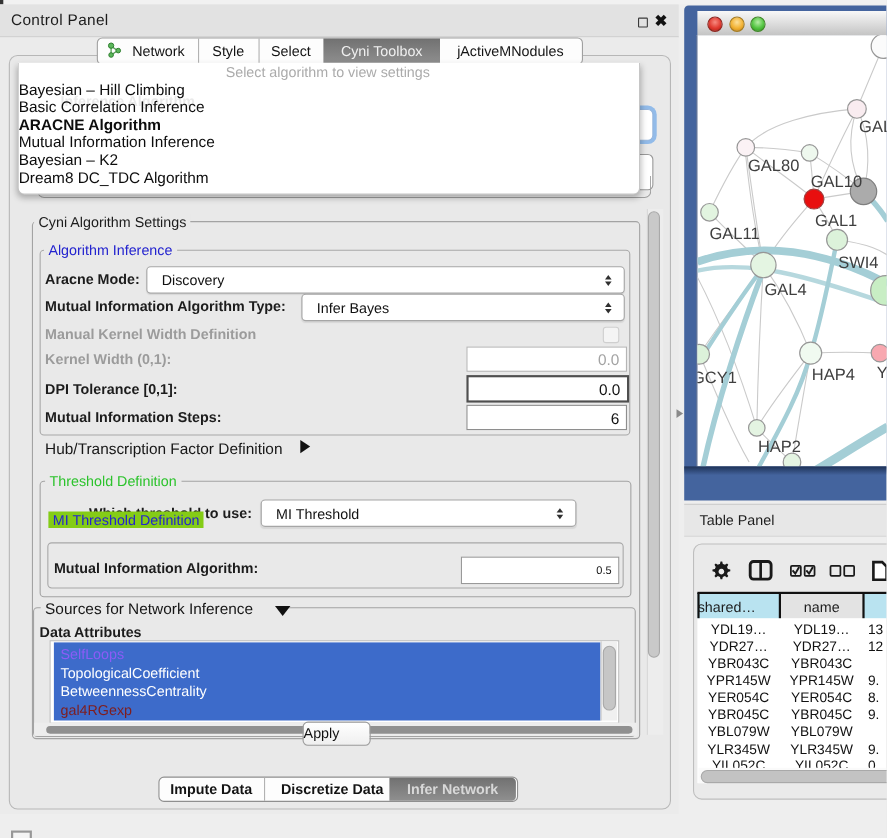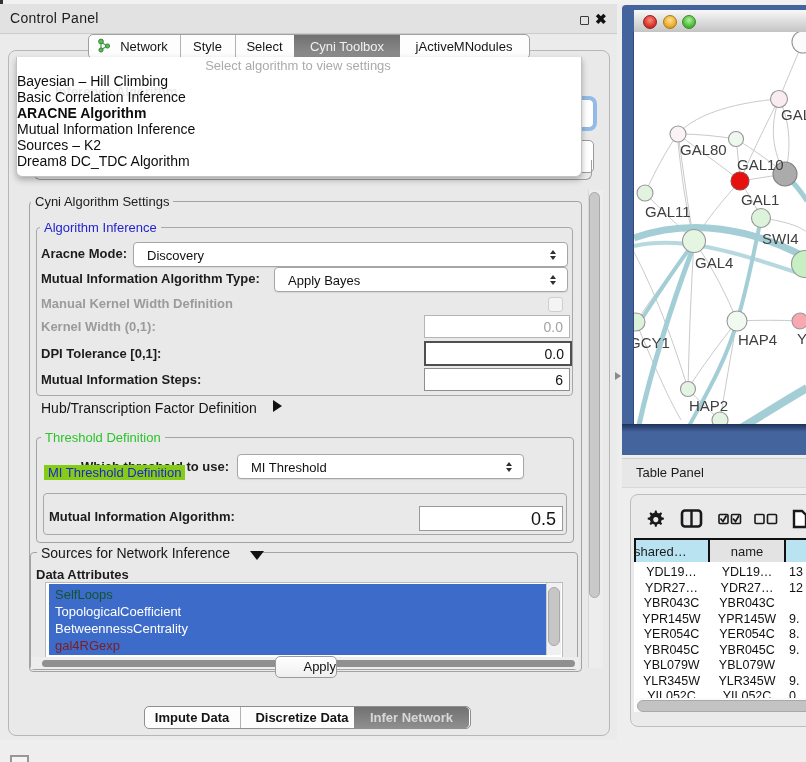--- a/index.html
+++ b/index.html
@@ -53,21 +53,21 @@
 <div class="a frame" style="left:36px;top:227px;width:535px;height:167px;border-color:#a8a8a8"></div>
 <div class="a ftit r13" style="left:40px;top:220px;color:#2323cf">Algorithm Inference</div>
 
 <div class="a b13" style="left:41px;top:246px">Aracne Mode:</div>
 <div class="combo" style="left:133px;top:242px;width:433px;height:23px">
     <span class="ct">Discovery</span>
     <span class="updn"></span>
   </div>
 <div class="a b13" style="left:41px;top:271px">Mutual Information Algorithm Type:</div>
 <div class="combo" style="left:274px;top:267px;width:292px;height:23px">
-    <span class="ct">Apply Bayes</span>
+    <span class="ct">Infer Bayes</span>
     <span class="updn"></span>
   </div>
 <div class="a b13 gray" style="left:41px;top:296px">Manual Kernel Width Definition</div>
 <div class="a" style="left:548px;top:297px;width:13px;height:13px;background:#f4f4f4;border:1px solid #cfcfcf;border-radius:3px"></div>
 <div class="a b13 gray" style="left:41px;top:319px">Kernel Width (0,1):</div>
 <div class="field" style="left:424px;top:315px;width:144px;height:21px;border:1px solid #b5b5b5">
     <span class="v" style="color:#a3a3a3">0.0</span>
   </div>
 <div class="a b13" style="left:41px;top:346px">DPI Tolerance [0,1]:</div>
 <div class="field" style="left:424px;top:341px;width:144px;height:21px;border:2px solid #4f4f4f">
@@ -85,40 +85,40 @@
 <div class="a ftit r13" style="left:41px;top:430px;color:#2cc32c">Threshold Definition</div>
 <div class="a b13" style="left:81px;top:459px">Which threshold to use:</div>
 <div class="combo" style="left:237px;top:454px;width:285px;height:23px">
     <span class="ct">MI Threshold</span>
     <span class="updn"></span>
   </div>
 <div class="a frame" style="left:43px;top:493px;width:522px;height:40px;border-color:#a8a8a8"></div>
 <div class="a ftit r13" style="left:44px;top:465px;color:#2323cf;background:#84cc16">MI Threshold Definition</div>
 <div class="a b13" style="left:49px;top:509px">Mutual Information Algorithm:</div>
 <div class="field" style="left:419px;top:506px;width:142px;height:23px;border:1px solid #999">
-    <span class="v" style="font-size:18px">0.5</span>
+    <span class="v" style="font-size:10px">0.5</span>
   </div>
 
 <div class="a frame" style="left:30px;top:552px;width:546px;height:116px"></div>
 <div class="a ftit r14" style="left:37px;top:545px;padding-right:24px">Sources for Network Inference</div>
 <div class="a" style="left:250px;top:551px;width:0;height:0;border-left:7px solid transparent;border-right:7px solid transparent;border-top:9px solid #111"></div>
 <div class="a b13" style="left:36px;top:567px">Data Attributes</div>
 <div class="a" style="left:45px;top:582px;width:516px;height:74px;background:#fff;border:1px solid #bbb"></div>
 <div class="a" style="left:49px;top:584px;width:497px;height:71px;background:#3d6bca"></div>
-<div class="a li" style="left:55px;top:587px;color:#14532d">SelfLoops</div>
+<div class="a li" style="left:55px;top:587px;color:#8b5cf6">SelfLoops</div>
 <div class="a li" style="left:55px;top:604px;color:#fff">TopologicalCoefficient</div>
 <div class="a li" style="left:55px;top:621px;color:#fff">BetweennessCentrality</div>
 <div class="a li" style="left:55px;top:638px;color:#7f1d1d">gal4RGexp</div>
 <div class="a" style="left:546px;top:583px;width:14px;height:72px;background:#f0f0f0;border-left:1px solid #ccc"></div>
 <div class="a" style="left:548px;top:587px;width:10px;height:57px;background:#c6c6c6;border:1px solid #a8a8a8;border-radius:6px"></div>
 
 <div class="a" style="left:31px;top:657px;width:548px;height:12px;background:#ededed"></div>
 <div class="a" style="left:42px;top:660px;width:533px;height:7px;background:#909090;border-radius:4px"></div>
 
-<div class="a" style="left:275px;top:656px;width:60px;height:20px;background:linear-gradient(#ffffff,#efefef);border:1px solid #9b9b9b;border-radius:5px;text-align:right;font:13px 'Liberation Sans',sans-serif;color:#111;line-height:20px">Apply</div>
+<div class="a" style="left:275px;top:656px;width:60px;height:20px;background:linear-gradient(#ffffff,#efefef);border:1px solid #9b9b9b;border-radius:5px;text-align:left;font:13px 'Liberation Sans',sans-serif;color:#111;line-height:20px">Apply</div>
 
 <div class="seg" style="left:144px;top:706px;width:325px;height:21px;border-color:#8f8f8f"></div>
 <div class="segsep" style="left:240px;top:707px;height:21px"></div>
 <div class="segtxt b13" style="left:144px;top:707px;width:96px;height:21px;font-weight:bold">Impute Data</div>
 <div class="segtxt b13" style="left:240px;top:707px;width:124px;height:21px;font-weight:bold">Discretize Data</div>
 <div class="a seldark" style="left:354px;top:707px;width:115px;height:21px;border-radius:0 4px 4px 0"></div>
 <div class="segtxt" style="left:354px;top:707px;width:115px;height:21px;color:#d8d8d8;font-weight:bold">Infer Network</div>
 
 <div class="a" style="left:10px;top:755px;width:15px;height:12px;background:#f4f4f4;border:2px solid #979797"></div>
 
@@ -138,21 +138,21 @@
 <circle cx="11.5" cy="8" r="2.1" fill="#5cb85c" stroke="#2e7d2e" stroke-width="0.9"></circle>
 </svg>
 
 <div class="a" style="left:16px;top:57px;width:564px;height:119px;background:#fff;border:1px solid #c2c2c2;border-top:none;border-radius:0 0 6px 6px;box-shadow:0 3px 6px rgba(0,0,0,0.28)"></div>
 <div class="a" style="left:16px;top:58px;width:564px;text-align:center;font:13px 'Liberation Sans',sans-serif;color:#ababab">Select algorithm to view settings</div>
 <div class="a" style="left:55px;top:84px;font:bold 13px 'Liberation Sans',sans-serif;color:rgba(110,110,110,0.15);white-space:nowrap">Inference Algorithm</div>
 <div class="pi" style="left:17px;top:73px">Bayesian – Hill Climbing</div>
 <div class="pi" style="left:17px;top:89px">Basic Correlation Inference</div>
 <div class="pi" style="left:17px;top:105px;font-weight:bold">ARACNE Algorithm</div>
 <div class="pi" style="left:17px;top:121px">Mutual Information Inference</div>
-<div class="pi" style="left:17px;top:137px">Sources – K2</div>
+<div class="pi" style="left:17px;top:137px">Bayesian – K2</div>
 <div class="pi" style="left:17px;top:153px">Dream8 DC_TDC Algorithm</div>
 
 <div class="a" style="left:615px;top:372px;width:0;height:0;border-top:4px solid transparent;border-bottom:4px solid transparent;border-left:6px solid #8a8a8a"></div>
 
 <div class="a" style="left:622px;top:5px;width:184px;height:450px;background:#44649e;border-top-left-radius:4px"></div>
 <div class="a" style="left:634px;top:10px;width:172px;height:22px;background:linear-gradient(#f8f8f8,#c4c4c4);border-bottom:1px solid #8a8a8a"></div>
 <div class="a" style="left:643px;top:15px;width:12px;height:12px;border-radius:50%;background:radial-gradient(circle at 50% 35%,#f78b81,#e03a30 55%,#a91c14);border:0.5px solid #8c241e"></div>
 <div class="a" style="left:663px;top:15px;width:12px;height:12px;border-radius:50%;background:radial-gradient(circle at 50% 35%,#fce09a,#f2b233 55%,#c07e17);border:0.5px solid #a57b1f"></div>
 <div class="a" style="left:682px;top:15px;width:12px;height:12px;border-radius:50%;background:radial-gradient(circle at 50% 35%,#b5eda5,#52c440 55%,#2d8f20);border:0.5px solid #3f8727"></div>
 
@@ -251,21 +251,21 @@
 </svg>
 
 <div class="a" style="left:634px;top:539px;width:172px;height:173px;background:#fff"></div>
 <div class="a" style="left:634px;top:539px;width:75px;height:23px;background:#b9e3f0"></div>
 <div class="a" style="left:709px;top:539px;width:76px;height:23px;background:#e3e3e3"></div>
 <div class="a" style="left:785px;top:539px;width:21px;height:23px;background:#b9e3f0"></div>
 <div class="a" style="left:634px;top:538px;width:172px;height:2px;background:#111"></div>
 <div class="a" style="left:634px;top:539px;width:2px;height:23px;background:#111"></div>
 <div class="a" style="left:708px;top:539px;width:2px;height:23px;background:#111"></div>
 <div class="a" style="left:784px;top:539px;width:2px;height:23px;background:#111"></div>
-<div class="a r13" style="left:634px;top:544px;width:53px;text-align:left">shared…</div>
+<div class="a r13" style="left:634px;top:544px;width:53px;text-align:right">shared…</div>
 <div class="a r13" style="left:709px;top:544px;width:76px;text-align:center">name</div>
 <div class="a" id="rows" style="left:634px;top:565px;width:172px;height:135px;overflow:hidden;font:12.5px 'Liberation Sans',sans-serif;color:#111">
 <div style="position:relative;height:15.55px">
       <span style="position:absolute;left:0;width:75px;text-align:center">YDL19…</span>
       <span style="position:absolute;left:75px;width:76px;text-align:center">YDL19…</span>
       <span style="position:absolute;left:155px">13</span>
     </div>
 <div style="position:relative;height:15.55px">
       <span style="position:absolute;left:0;width:75px;text-align:center">YDR27…</span>
       <span style="position:absolute;left:75px;width:76px;text-align:center">YDR27…</span>

